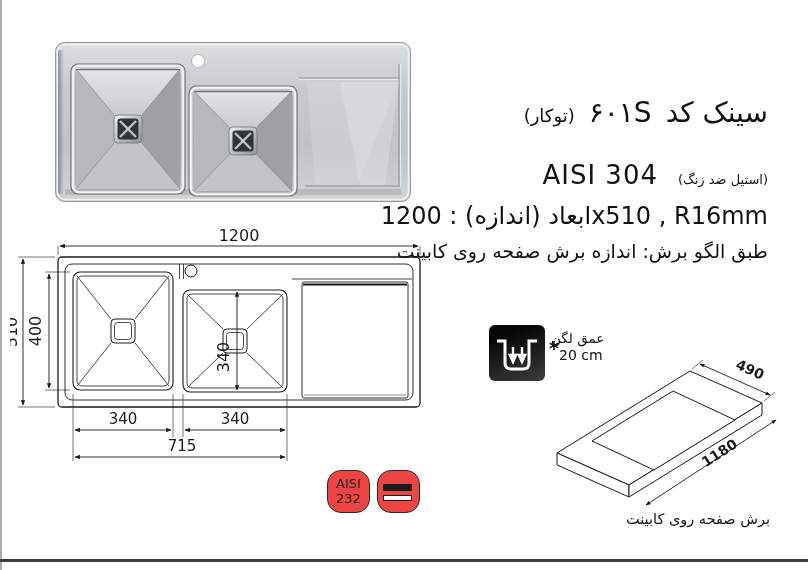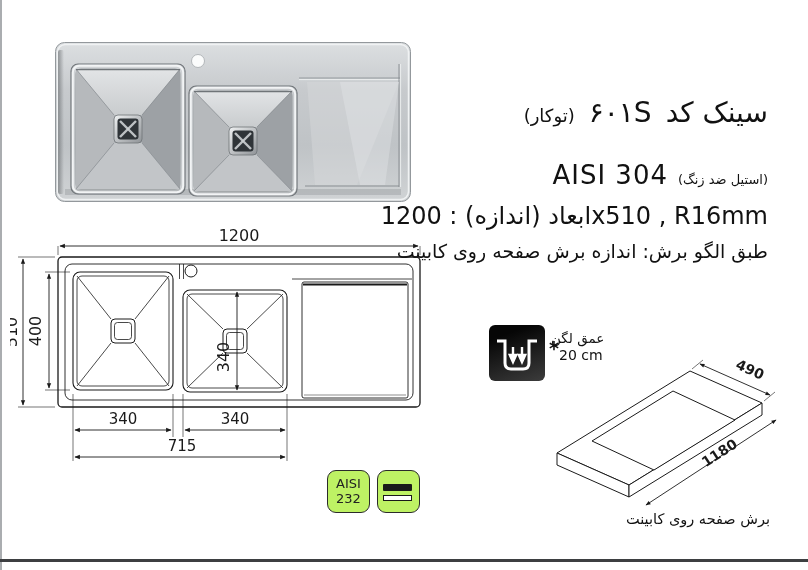--- a/index.html
+++ b/index.html
@@ -7,36 +7,36 @@
         font-family:"DejaVu Sans","Liberation Sans",sans-serif;color:#111;}
   .abs{position:absolute;}
   
   #left-border{left:0;top:0;width:2px;height:570px;background:#aaadb0;}
   #bottom-border{left:0;top:559px;width:808px;height:3px;background:#3d3f41;}
   
   .hline{position:absolute;right:40px;display:flex;align-items:baseline;white-space:nowrap;}
   #line-title{top:96px;direction:rtl;gap:14px;align-items:center;}
   #line-title .big{font-size:28px;font-weight:normal;}
   #line-title .small{font-size:18px;padding-top:6px;}
-  #line-grade{top:160px;direction:ltr;gap:10px;align-items:center;}
+  #line-grade{top:160px;direction:ltr;gap:20px;align-items:center;}
   #line-grade .big{font-size:26px;letter-spacing:1px;}
   #line-grade .small{font-size:13px;padding-top:8px;}
   #line-dims{top:202px;direction:ltr;font-size:24px;text-align:right;}
   #line-cut{top:240px;direction:rtl;font-size:19px;}
   
   #depth-icon{left:489px;top:325px;width:56px;height:56px;border-radius:6px;
               background:linear-gradient(160deg,#060606 20%,#3c3c3c 100%);}
   #depth-text{left:551px;top:330px;font-size:13.5px;line-height:17px;}
   #depth-text .l1{direction:rtl;text-align:left;}
   #depth-text .l2{position:relative;font-size:14px;padding-left:8px;}
   #depth-text .star{position:absolute;left:-2px;top:-7px;font-size:19px;font-weight:bold;}
   
   #cut-caption{right:38px;top:511px;font-size:14.5px;font-weight:normal;direction:rtl;}
   .badge{position:absolute;top:470px;width:43px;height:43px;border:1.7px solid #2b2b2b;
-         border-radius:9px;box-sizing:border-box;background:#bef264;}
+         border-radius:14px;box-sizing:border-box;background:#ef4444;}
   #badge-aisi{left:327px;text-align:center;font-size:13px;line-height:15px;
               padding-top:5px;color:#222;}
   #badge-sheet{left:377px;}
   #badge-sheet .bar1{position:absolute;left:5px;top:13px;width:29px;height:7px;background:#1a1a1a;border-radius:1px;}
   #badge-sheet .bar2{position:absolute;left:5px;top:24px;width:29px;height:6px;background:#fff;border:1.3px solid #1a1a1a;box-sizing:border-box;}
   svg text{font-family:"DejaVu Sans","Liberation Sans",sans-serif;}
 </style>
 </head>
 <body>
 

